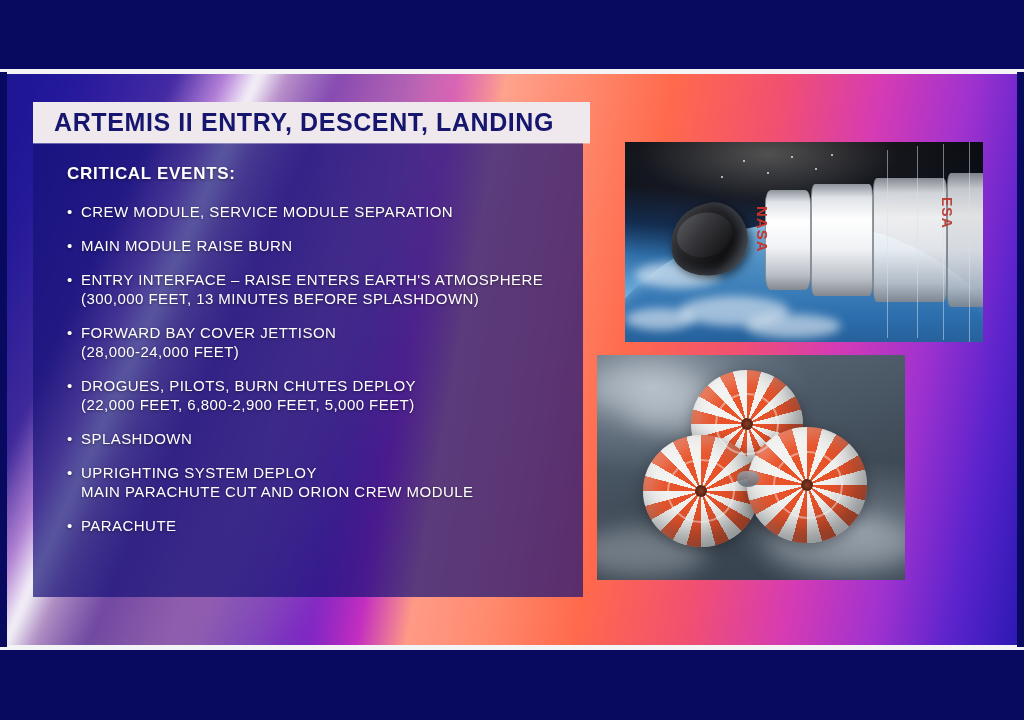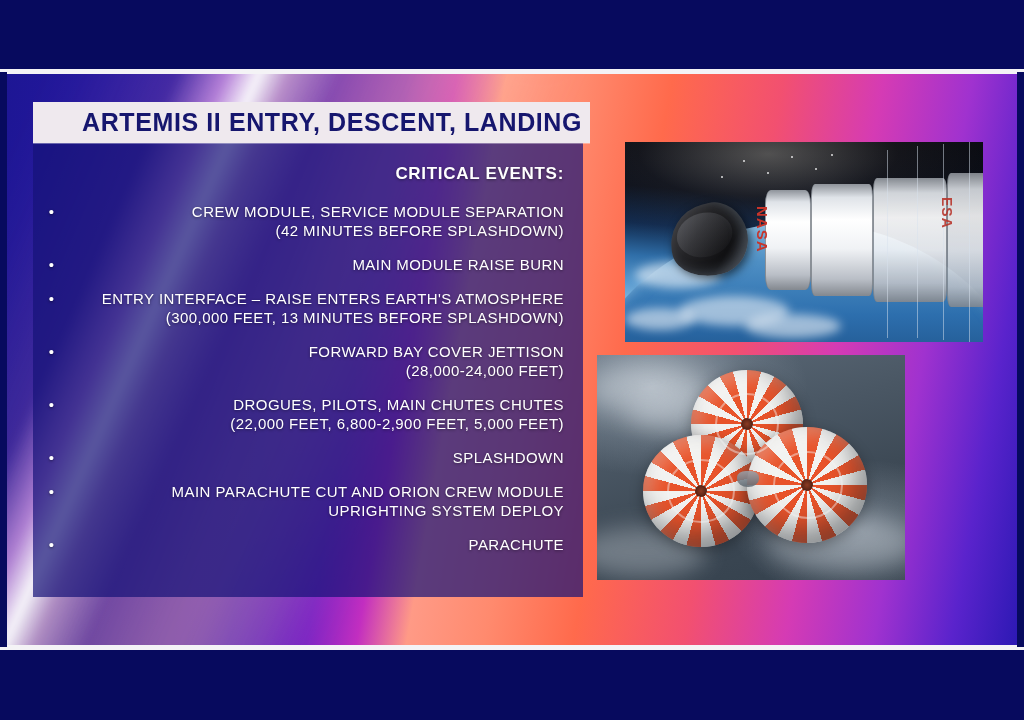--- a/index.html
+++ b/index.html
@@ -96,31 +96,29 @@
     display:flex; align-items:center;
     padding-left:21px;
     box-shadow:0 1px 0 rgba(255,255,255,0.35);
   }
   #title-text {
     color:#16166e;
     font-size:25px;
     font-weight:bold;
     letter-spacing:0.6px;
     white-space:nowrap;
-    margin-left:28px;
   }
 
   
   #events {
     position:absolute;
-    left:10px; top:70px;
+    left:37px; top:70px;
     width:557px; height:453px;
     padding:20px 10px 0 23px;
     color:#ffffff;
-    text-align:right;
   }
   #events-heading {
     font-size:17px;
     font-weight:bold;
     letter-spacing:0.7px;
     margin-bottom:18px;
     text-shadow:0 1px 3px rgba(0,0,0,0.45);
   }
   .event-item {
     display:flex;
@@ -314,21 +312,20 @@
       <span id="title-text">ARTEMIS II ENTRY, DESCENT, LANDING</span>
     </div>
 
     <div id="events">
       <div id="events-heading">CRITICAL EVENTS:</div>
       <div id="events-list">
           <div class="event-item">
             <div class="event-bullet">•</div>
             <div class="event-text">
               <div class="event-line">CREW MODULE, SERVICE MODULE SEPARATION</div>
-              <div class="event-line">(42 MINUTES BEFORE SPLASHDOWN)</div>
             </div>
           </div>
           <div class="event-item">
             <div class="event-bullet">•</div>
             <div class="event-text">
               <div class="event-line">MAIN MODULE RAISE BURN</div>
             </div>
           </div>
           <div class="event-item">
             <div class="event-bullet">•</div>
@@ -340,35 +337,35 @@
           <div class="event-item">
             <div class="event-bullet">•</div>
             <div class="event-text">
               <div class="event-line">FORWARD BAY COVER JETTISON</div>
               <div class="event-line">(28,000-24,000 FEET)</div>
             </div>
           </div>
           <div class="event-item">
             <div class="event-bullet">•</div>
             <div class="event-text">
-              <div class="event-line">DROGUES, PILOTS, MAIN CHUTES CHUTES</div>
+              <div class="event-line">DROGUES, PILOTS, BURN CHUTES DEPLOY</div>
               <div class="event-line">(22,000 FEET, 6,800-2,900 FEET, 5,000 FEET)</div>
             </div>
           </div>
           <div class="event-item">
             <div class="event-bullet">•</div>
             <div class="event-text">
               <div class="event-line">SPLASHDOWN</div>
             </div>
           </div>
           <div class="event-item">
             <div class="event-bullet">•</div>
             <div class="event-text">
+              <div class="event-line">UPRIGHTING SYSTEM DEPLOY</div>
               <div class="event-line">MAIN PARACHUTE CUT AND ORION CREW MODULE</div>
-              <div class="event-line">UPRIGHTING SYSTEM DEPLOY</div>
             </div>
           </div>
           <div class="event-item">
             <div class="event-bullet">•</div>
             <div class="event-text">
               <div class="event-line">PARACHUTE</div>
             </div>
           </div>
         </div>
     </div>

